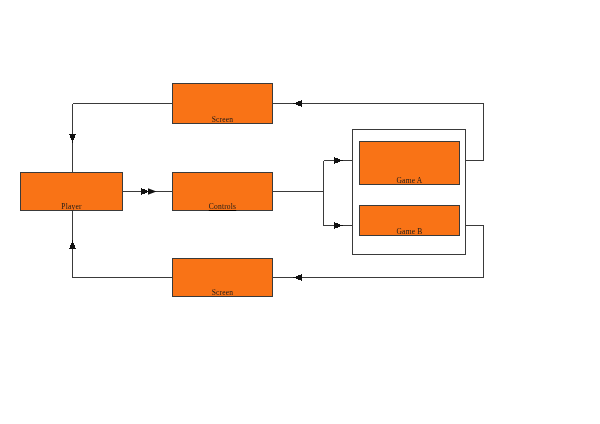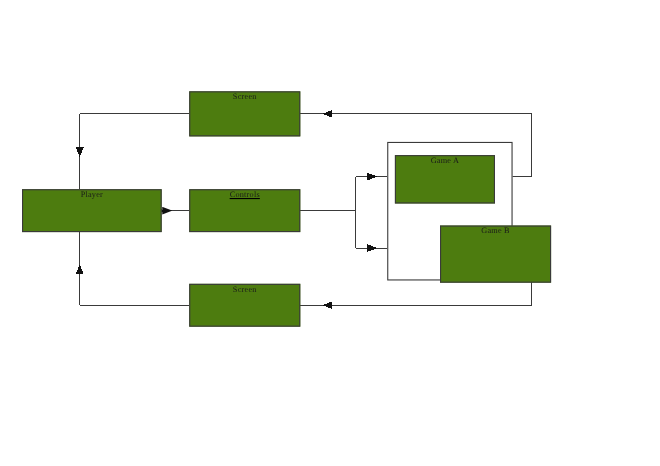--- a/index.html
+++ b/index.html
@@ -19,23 +19,23 @@
     position: absolute;
     left: 0;
     top: 0;
     width: 600px;
     height: 424px;
   }
   .node {
     position: absolute;
     box-sizing: border-box;
     border: 1px solid #3a3a3a;
-    background: #4d7c0f;
+    background: #f97316;
     display: flex;
-    align-items: flex-start;
+    align-items: flex-end;
     justify-content: center;
   }
   .node-label {
     font-family: "Liberation Serif", serif;
     font-size: 7.5px;
     color: #1a1a1a;
     letter-spacing: 0.2px;
     line-height: 1;
     white-space: nowrap;
   }
@@ -110,33 +110,33 @@
 
     </g>
   </svg>
 
   <div class="group-box" style="left:352px; top:129px; width:114px; height:126px;"></div>
 
   <div class="node" style="left:172px; top:83px; width:101px; height:41px;">
     <span class="node-label">Screen</span>
   </div>
 
-  <div class="node" style="left:20px; top:172px; width:127px; height:39px;">
+  <div class="node" style="left:20px; top:172px; width:103px; height:39px;">
     <span class="node-label">Player</span>
   </div>
 
   <div class="node" style="left:172px; top:172px; width:101px; height:39px;text-decoration:underline;">
     <span class="node-label">Controls</span>
   </div>
 
-  <div class="node" style="left:359px; top:141px; width:91px; height:44px;">
+  <div class="node" style="left:359px; top:141px; width:101px; height:44px;">
     <span class="node-label">Game A</span>
   </div>
 
-  <div class="node" style="left:359px; top:205px; width:101px; height:52px;margin-left:41px;">
+  <div class="node" style="left:359px; top:205px; width:101px; height:31px;">
     <span class="node-label">Game B</span>
   </div>
 
   <div class="node" style="left:172px; top:258px; width:101px; height:39px;">
     <span class="node-label">Screen</span>
   </div>
 
 </div>
 
 </body></html>

